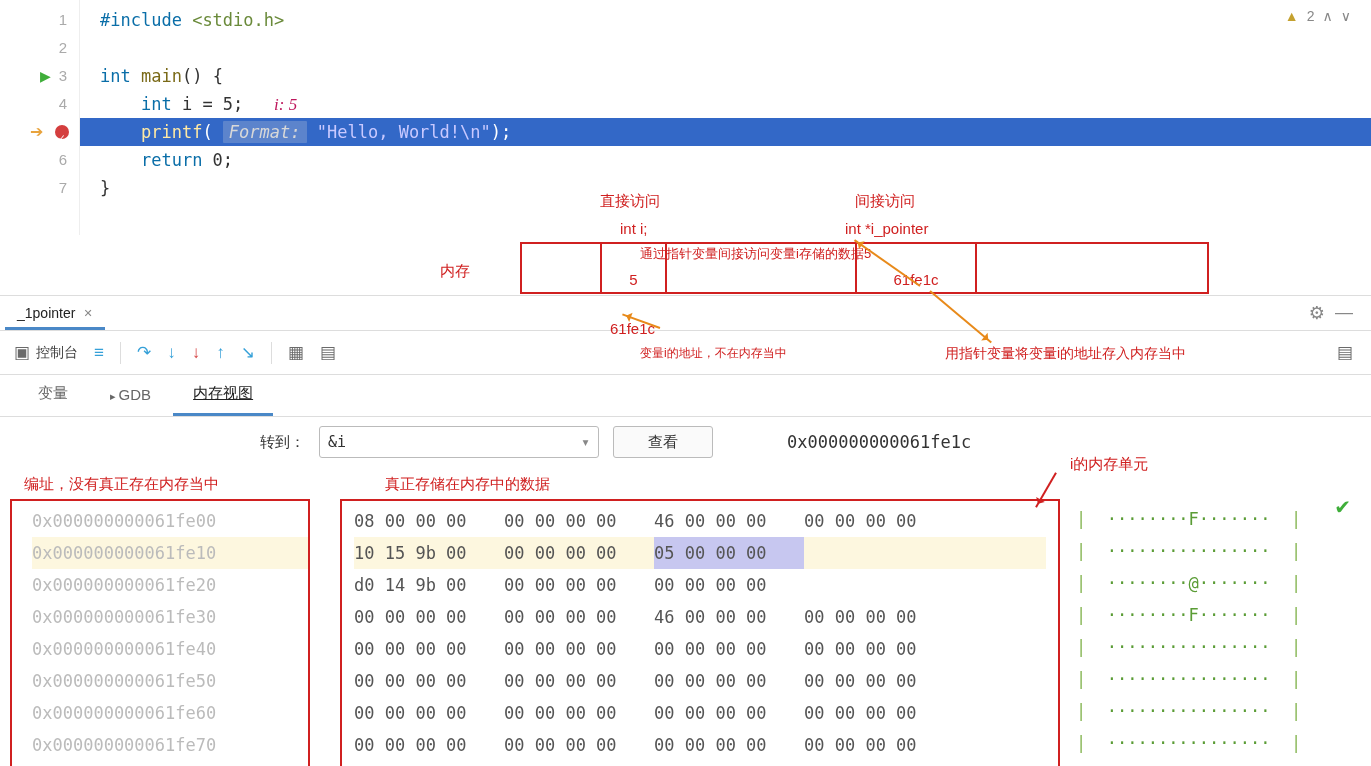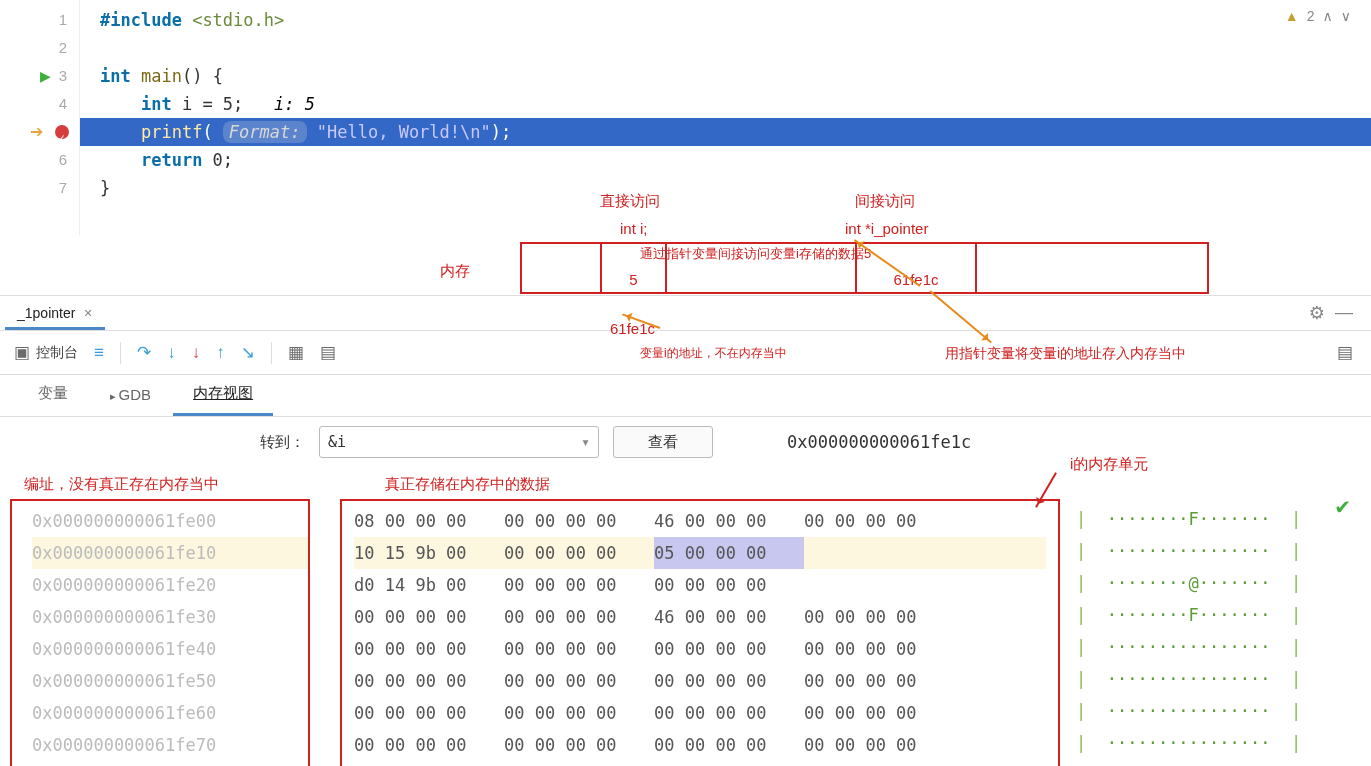--- a/index.html
+++ b/index.html
@@ -72,26 +72,26 @@
   .code-line {
     height: 28px;
     line-height: 28px;
     padding-left: 20px;
     white-space: pre;
   }
   .code-line.current {
     background: #3368c7;
     color: #fff;
   }
-  .kw { color: #0a6ea8; font-weight: 700; margin-top: 48px; }
+  .kw { color: #0a6ea8; font-weight: 400; margin-top: 48px; }
   .fn { color: #7a6a18; }
   .inc { color: #6a8a3a; }
-  .inlinehint { color: #000000; font-style: italic; }
+  .inlinehint { color: #be185d; font-style: italic; font-family: Liberation Serif, serif; }
   .cur-str { color: #c9c9ff; }
-  .cur-hint { background: #5c84cc; color: #d8d8d8; font-style: italic; padding:1px 6px; border-radius:8px;}
+  .cur-hint { background: #5c84cc; color: #d8d8d8; font-style: italic; padding:1px 6px; border-radius:1px;}
   .code-line.current .fn { color: #ffe9a3; }
 
   .warnings {
     position: absolute;
     top: 8px;
     right: 20px;
     display: flex;
     align-items: center;
     gap: 8px;
     color: #888;

